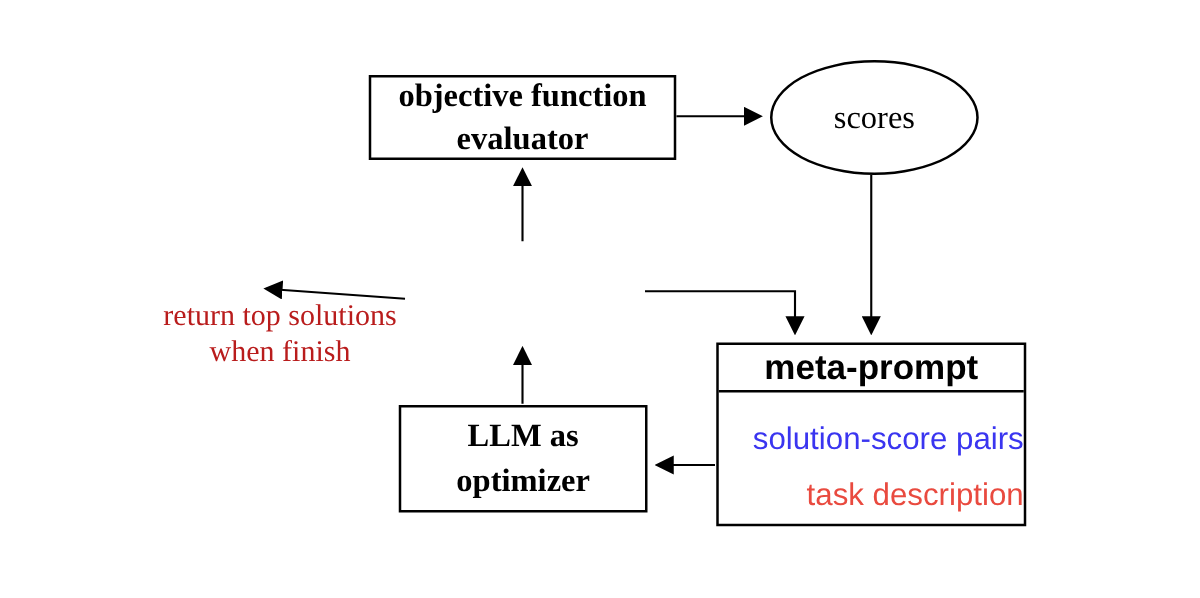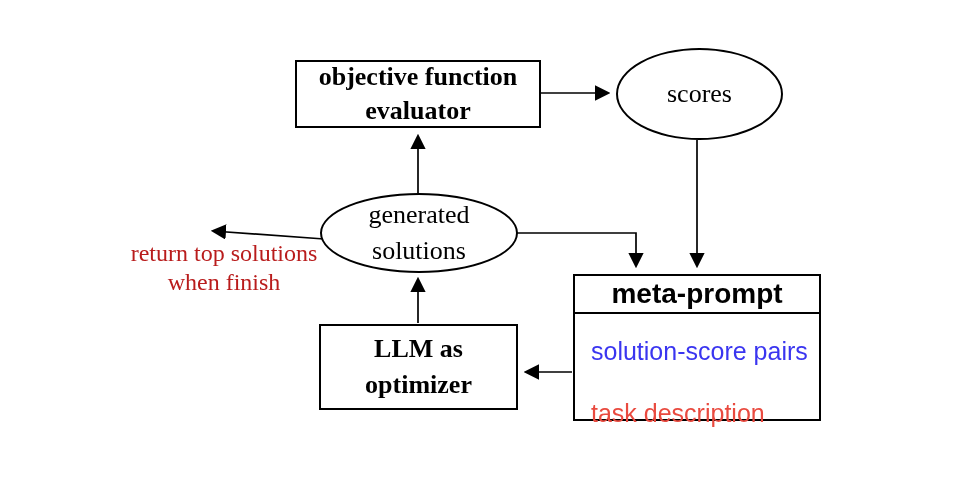--- a/index.html
+++ b/index.html
@@ -35,24 +35,24 @@
   .llm        { left: 319px; top: 324px; width: 199px; height: 86px;
                 font-size: 26px; line-height: 36px; padding: 0 30px; }
 
   .metaprompt { position: absolute; left: 573px; top: 274px; width: 248px; height: 147px;
                 border: 2px solid #000; box-sizing: border-box; background: #fff;
                 font-family: "Liberation Sans", sans-serif; }
   .metaprompt .mp-header {
                 height: 36px; border-bottom: 2px solid #000;
                 display: flex; align-items: center; justify-content: center;
                 font-weight: bold; font-size: 28px; color: #000; }
-  .metaprompt .mp-body { display: flex; flex-direction: column; align-items: flex-start;
+  .metaprompt .mp-body { display: flex; flex-direction: column; align-items: flex-end;
                 padding-top: 22px; padding-left: 16px; }
   .metaprompt .mp-item { font-size: 25px; line-height: 30px; }
-  .metaprompt .mp-item + .mp-item { margin-top: 32px; }
+  .metaprompt .mp-item + .mp-item { margin-top: 15px; }
 
   .return-note { position: absolute; left: 114px; top: 239px; width: 220px;
                 text-align: center; font-size: 24px; line-height: 29px; color: #b91c1c; }
 
   svg .edge { stroke: #000; stroke-width: 1.7; fill: none; }
 </style>
 </head>
 <body>
 
 <div class="stage">
@@ -73,23 +73,20 @@
   </svg>
 
   <div class="node ellipse scores">
     <span>scores</span>
   </div>
 
   <div class="node rect bold evaluator">
     <span>objective function evaluator</span>
   </div>
 
-  <div class="node ellipse solutions">
-    <span>generated solutions</span>
-  </div>
 
   <div class="node rect bold llm">
     <span>LLM as optimizer</span>
   </div>
 
   <div class="metaprompt">
     <div class="mp-header">meta-prompt</div>
     <div class="mp-body">
       <div class="mp-item" style="color: rgb(58, 53, 240);">solution-score pairs</div>
       <div class="mp-item" style="color: rgb(233, 74, 63);">task description</div>

